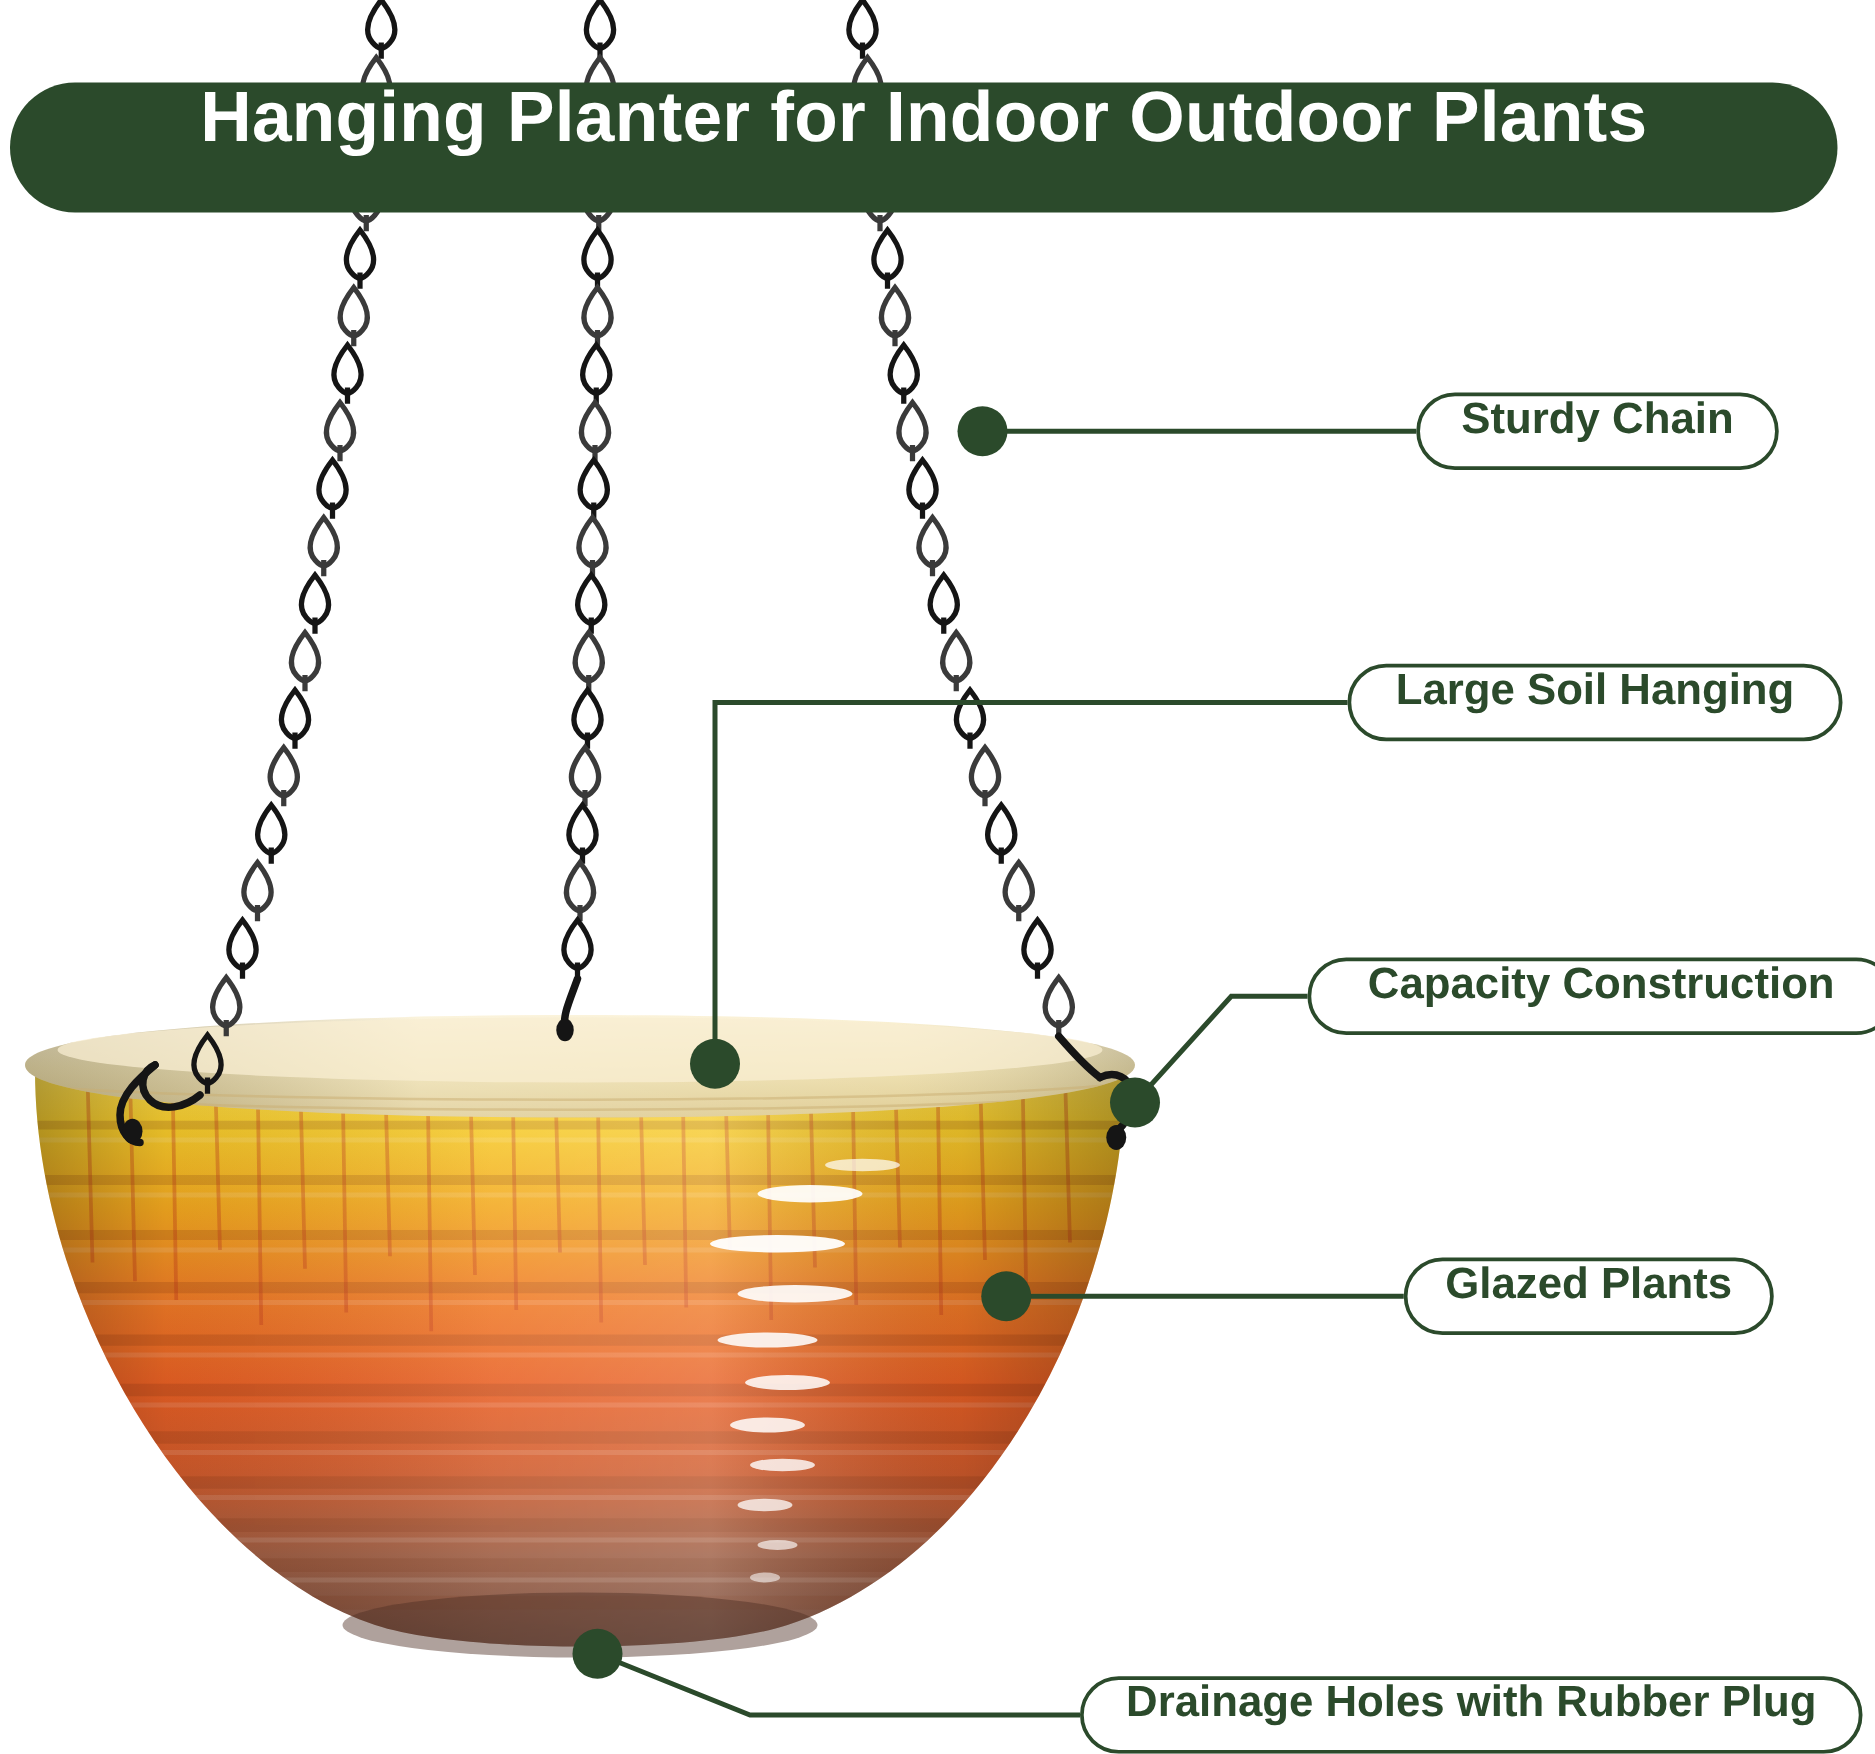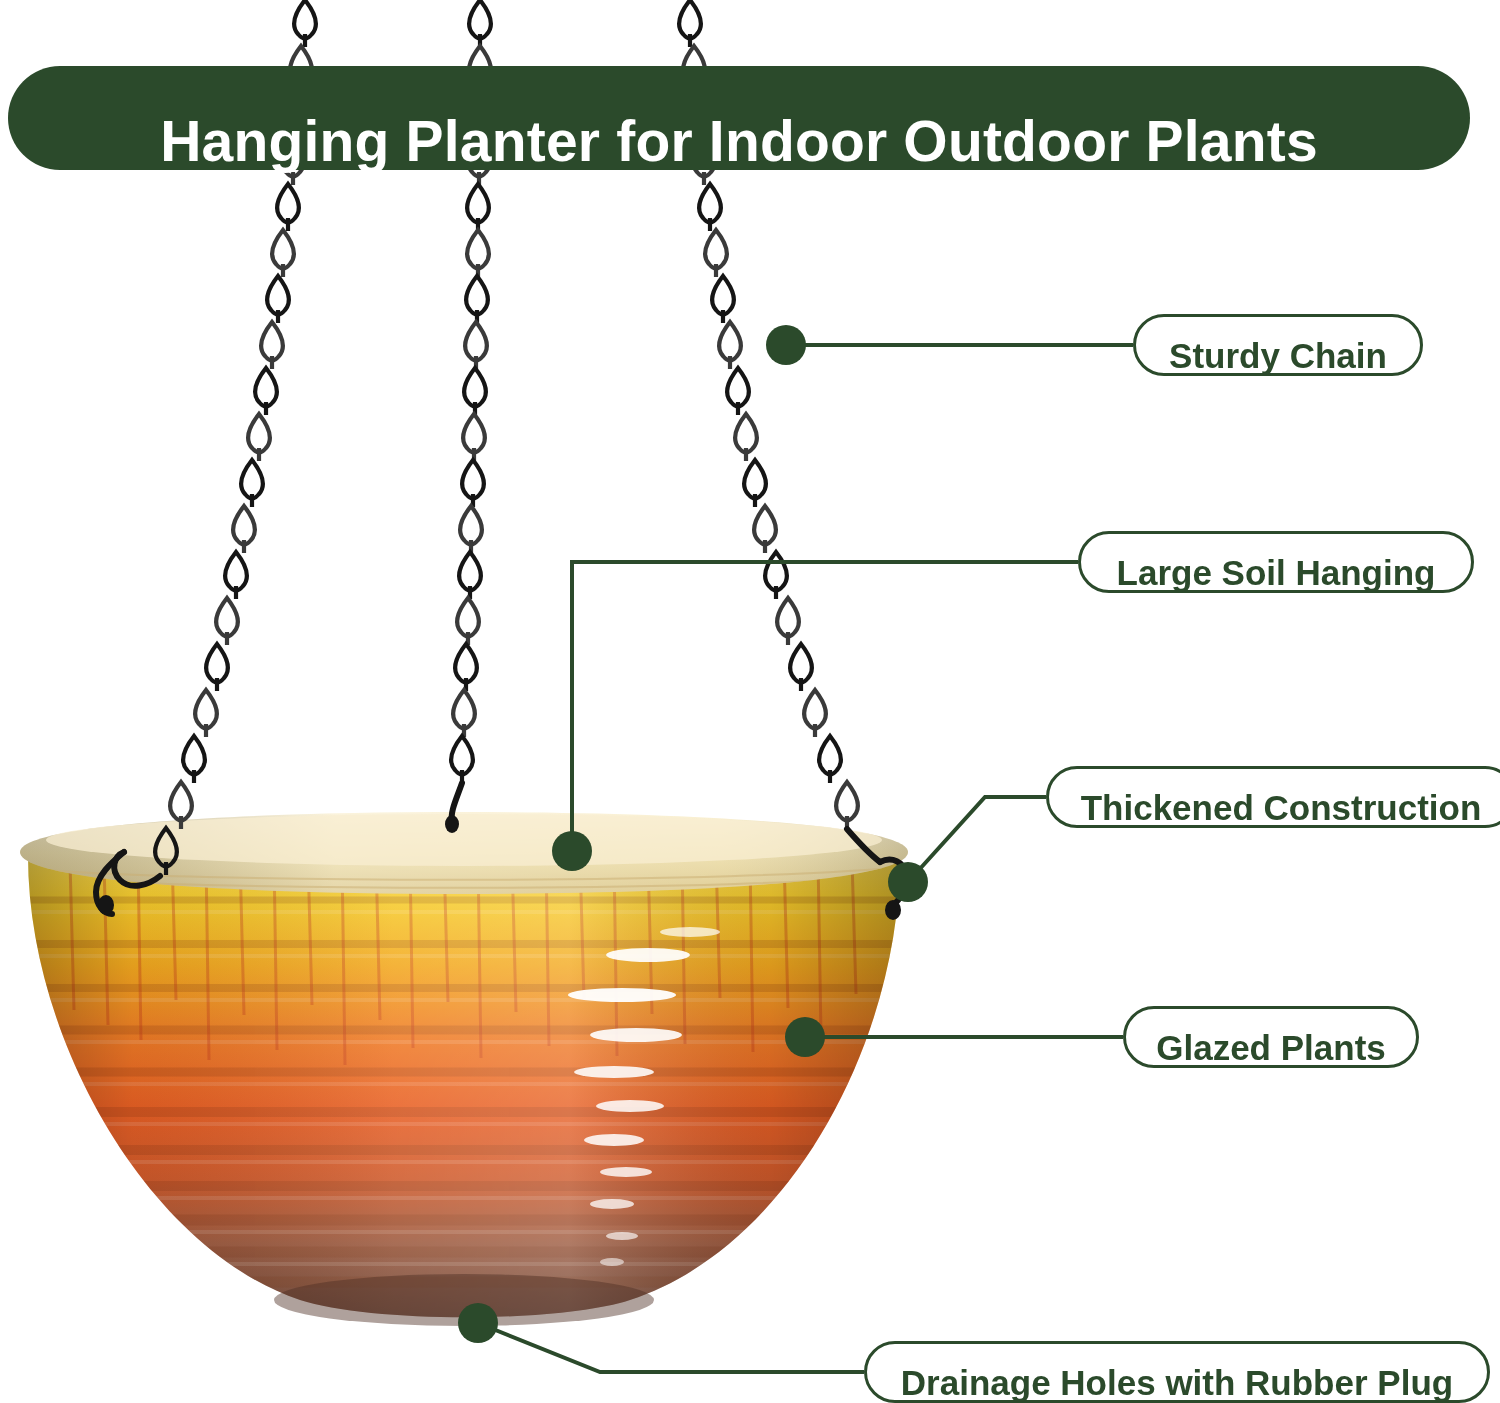--- a/index.html
+++ b/index.html
@@ -5,33 +5,33 @@
   html,body{margin:0;padding:0;background:#ffffff;}
   body{width:1500px;height:1403px;position:relative;overflow:hidden;
        font-family:"Liberation Sans","DejaVu Sans",sans-serif;}
 
   #stage{position:absolute;inset:0;width:1500px;height:1403px;background:#fff;}
 
   
   .title-banner{
     position:absolute;left:8px;top:66px;width:1462px;height:104px;
     background:#2b4a2b;border-radius:52px;
-    display:flex;align-items:flex-end;justify-content:center;
+    display:flex;align-items:flex-start;justify-content:center;
     z-index:40;
   }
   .title-banner .title-text{
     color:#ffffff;font-size:57px;font-weight:700;letter-spacing:.2px;
     white-space:nowrap;line-height:1;
   }
 
   
   .pill{
     position:absolute;z-index:30;
     background:#ffffff;border:3px solid #2b4a2b;border-radius:60px;
-    display:flex;align-items:flex-end;justify-content:center;
+    display:flex;align-items:flex-start;justify-content:center;
     box-sizing:border-box;
   }
   .pill span{
     color:#2b4a2b;font-size:35px;font-weight:700;white-space:nowrap;
     line-height:1;
   }
   .pill-sturdy    {left:1133px;top:314px;width:290px;height:62px;}
   .pill-capacity  {left:1078px;top:531px;width:396px;height:62px;}
   .pill-thick     {left:1046px;top:766px;width:470px;height:62px;}
   .pill-glazed    {left:1123px;top:1006px;width:296px;height:62px;}
@@ -319,21 +319,21 @@
 
   <div class="pill pill-sturdy">
     <span>Sturdy Chain</span>
   </div>
 
   <div class="pill pill-capacity">
     <span>Large Soil Hanging</span>
   </div>
 
   <div class="pill pill-thick">
-    <span>Thickened Construction</span>
+    <span>Capacity Construction</span>
   </div>
 
   <div class="pill pill-glazed">
     <span>Glazed Plants</span>
   </div>
 
   <div class="pill pill-drainage">
     <span>Drainage Holes with Rubber Plug</span>
   </div>
 

